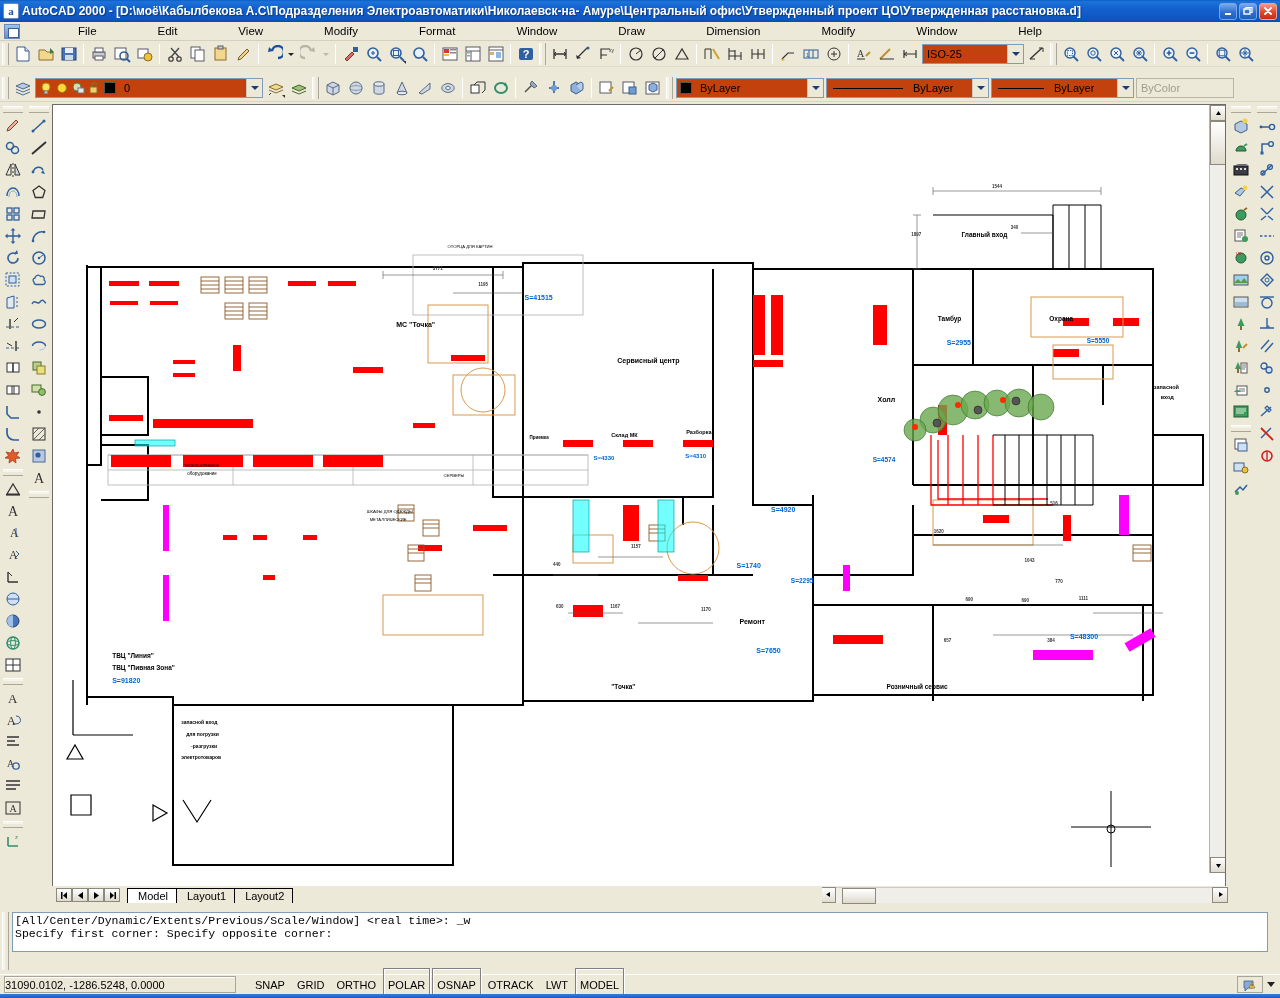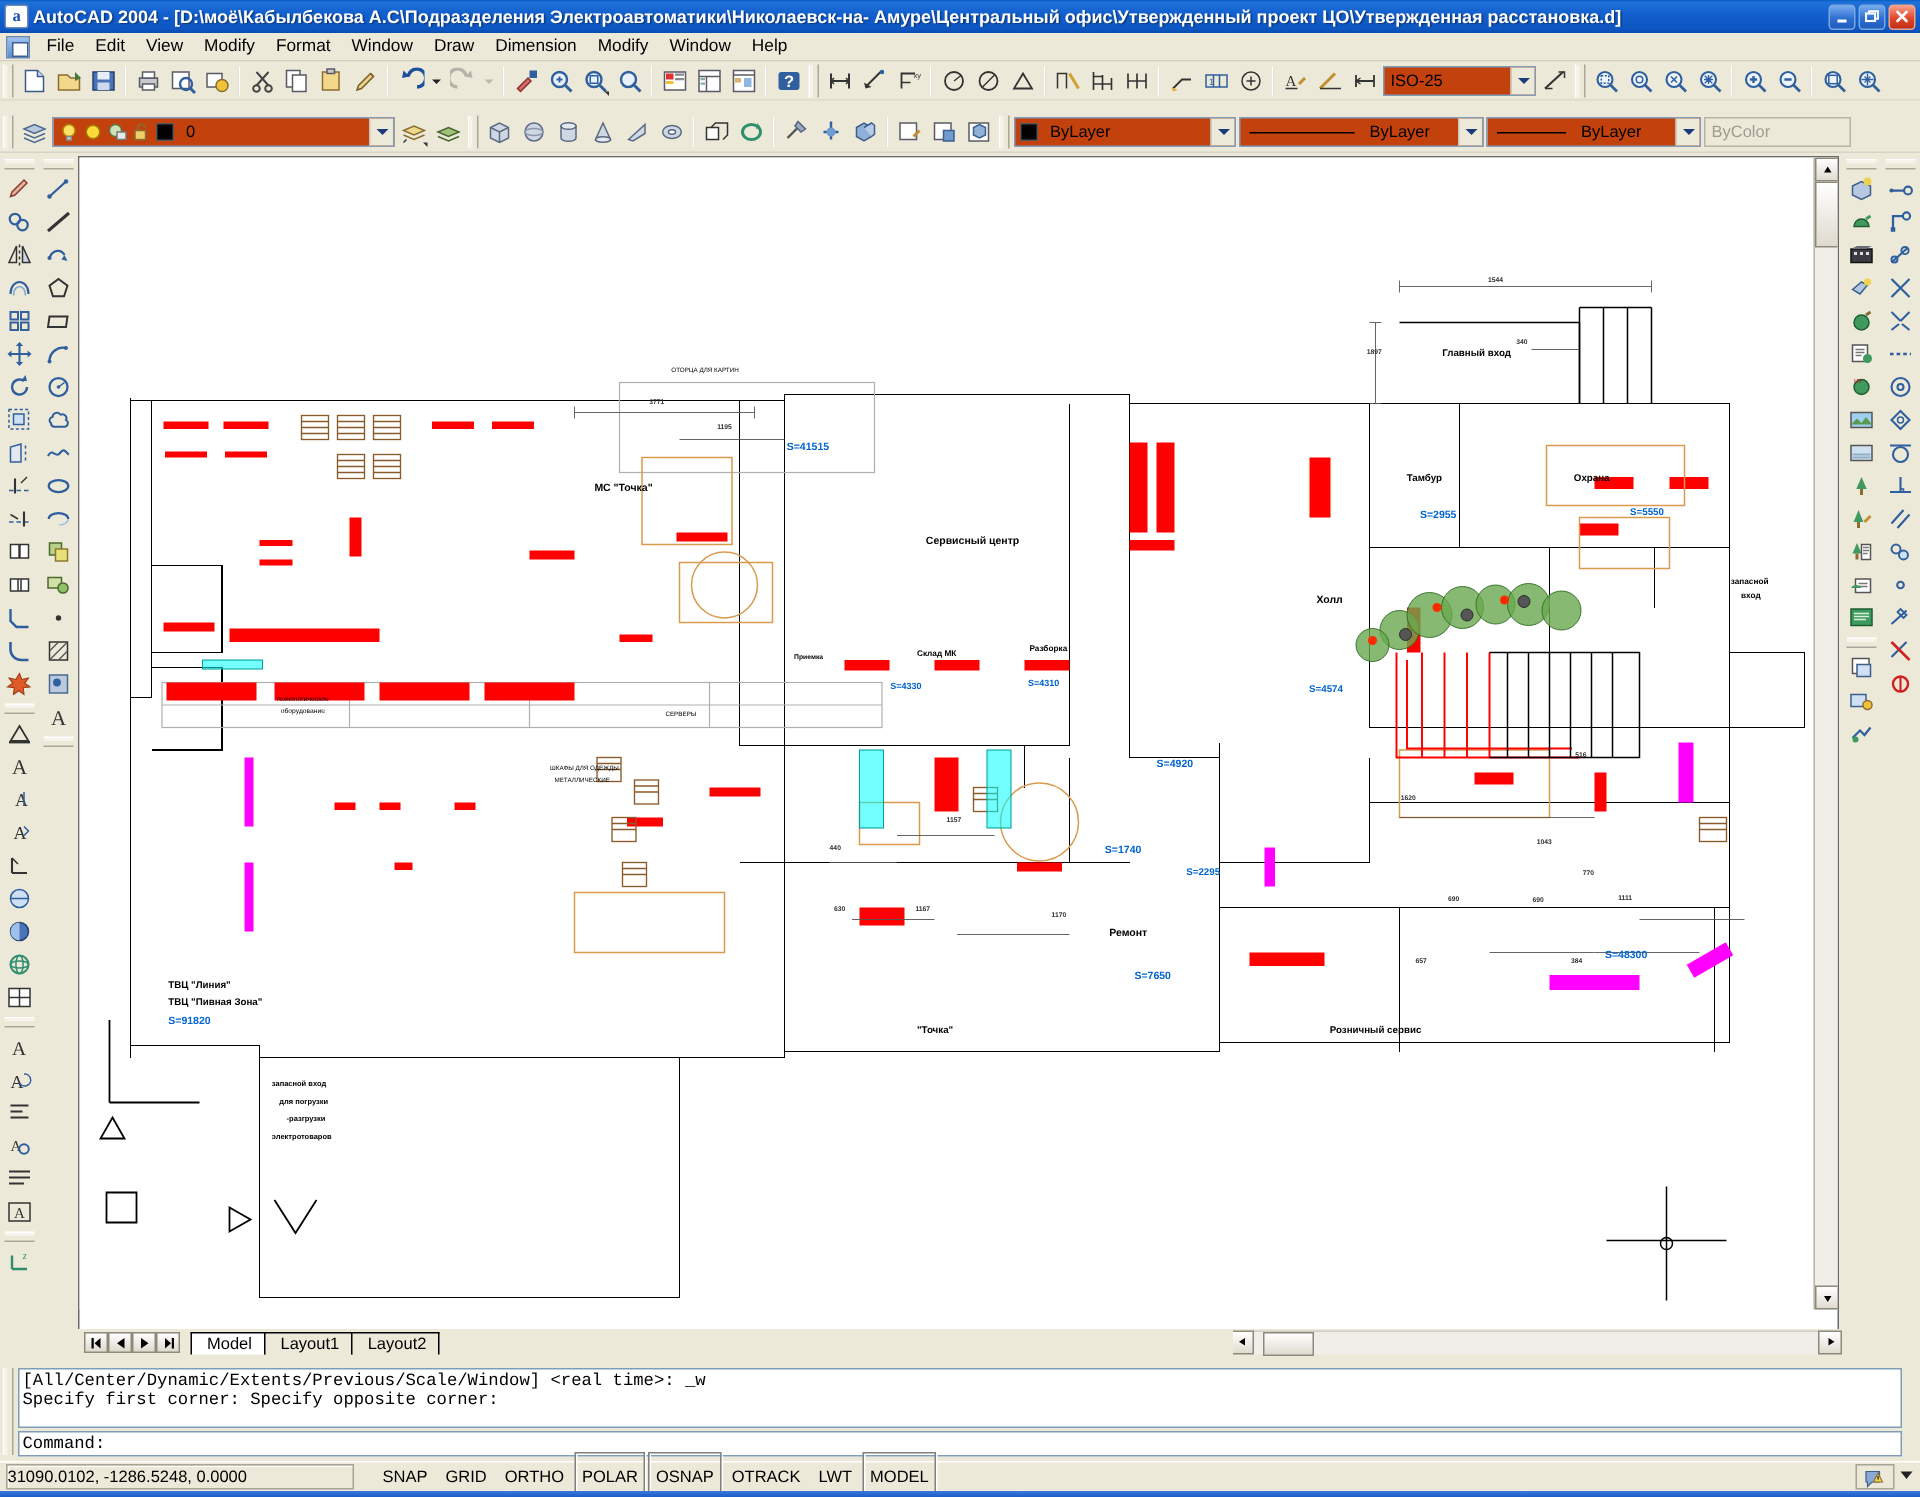--- a/index.html
+++ b/index.html
@@ -38,20 +38,21 @@
     color: #fff; font-size: 11px; font-weight: bold; line-height: 1;
     background: linear-gradient(180deg,#77aaf0,#2f6fd0 55%,#1f5ec0);
   }
   .wbtn.close { background: linear-gradient(180deg,#f79e86,#e1462a 55%,#c32f14); border-color:#f0a48e;}
 
   
   #menubar {
     position: absolute; left: 0; top: 22px; width: 1280px; height: 19px;
     background: #ece9d8; display: flex; align-items: center;
     border-bottom: 1px solid #d4d0c0;
+    gap: 47px;
   }
   #menu-sysicon {
     width: 16px; height: 15px; margin: 0 4px 0 4px;
     background: linear-gradient(180deg,#9dc3ee,#5d8fcc);
     border: 1px solid #6a88b8; position: relative;
   }
   #menu-sysicon::after{
     content:""; position:absolute; left:3px; top:3px; width:9px; height:8px;
     background:#fff; border:1px solid #3b5f96;
   }
@@ -199,21 +200,21 @@
   
   .ic { width:18px;height:18px; }
 </style>
 </head>
 <body>
 
 <div id="app">
 
   <div id="titlebar">
     <div id="title-icon">a</div>
-    <div id="title-text">AutoCAD 2004 - [D:\моё\Кабылбекова А.С\Подразделения Электроавтоматики\Николаевск-на- Амуре\Центральный офис\Утвержденный проект ЦО\Утвержденная расстановка.d]</div>
+    <div id="title-text">AutoCAD 2000 - [D:\моё\Кабылбекова А.С\Подразделения Электроавтоматики\Николаевск-на- Амуре\Центральный офис\Утвержденный проект ЦО\Утвержденная расстановка.d]</div>
     <div class="winbtns">
       <div class="wbtn">
         <svg width="10" height="10" viewBox="0 0 10 10">
             <rect x="2" y="7" width="6" height="2" fill="#fff"></rect>
           </svg>
       </div>
       <div class="wbtn">
         <svg width="10" height="10" viewBox="0 0 10 10">
           <rect x="1" y="3" width="6" height="5" fill="none" stroke="#fff" stroke-width="1.4"></rect>
           <path d="M3 3 V1.5 H9 V6.5 H7.5" fill="none" stroke="#fff" stroke-width="1.2"></path>
@@ -1602,23 +1603,20 @@
     <div style="width:8px"></div>
     <div class="ltab active">Model</div>
     <div class="ltab">Layout1</div>
     <div class="ltab">Layout2</div>
   </div>
 
   <div id="cmdwrap">
     <div id="cmdgrip"></div>
     <div id="cmdtext">[All/Center/Dynamic/Extents/Previous/Scale/Window] &lt;real time&gt;: _w
 Specify first corner: Specify opposite corner:</div>
-    <div id="cmdinput">
-      <span>Command:</span>
-    </div>
   </div>
 
   <div id="statusbar">
     <div id="coords">31090.0102, -1286.5248, 0.0000</div>
     <div style="width:14px"></div>
     <div class="sbtoggle">SNAP</div>
     <div class="sbtoggle">GRID</div>
     <div class="sbtoggle">ORTHO</div>
     <div class="sbtoggle framed">POLAR</div>
     <div class="sbtoggle framed">OSNAP</div>

